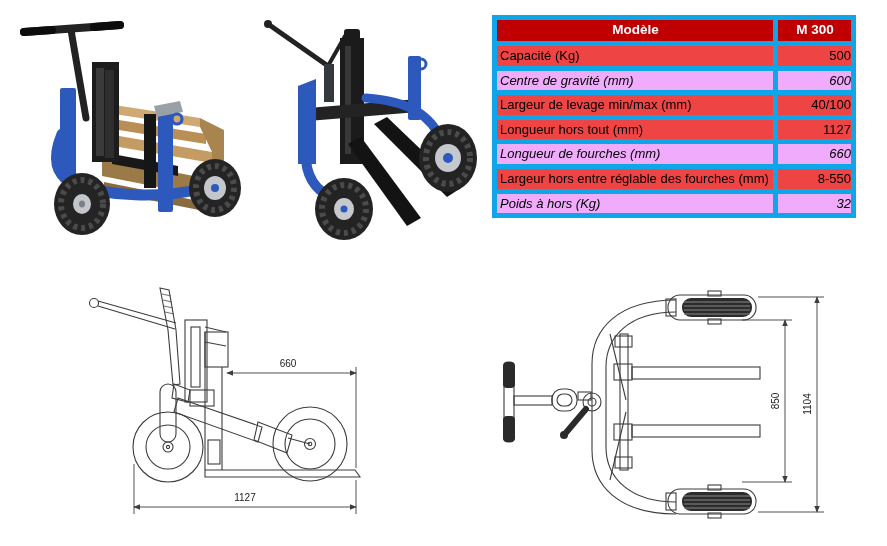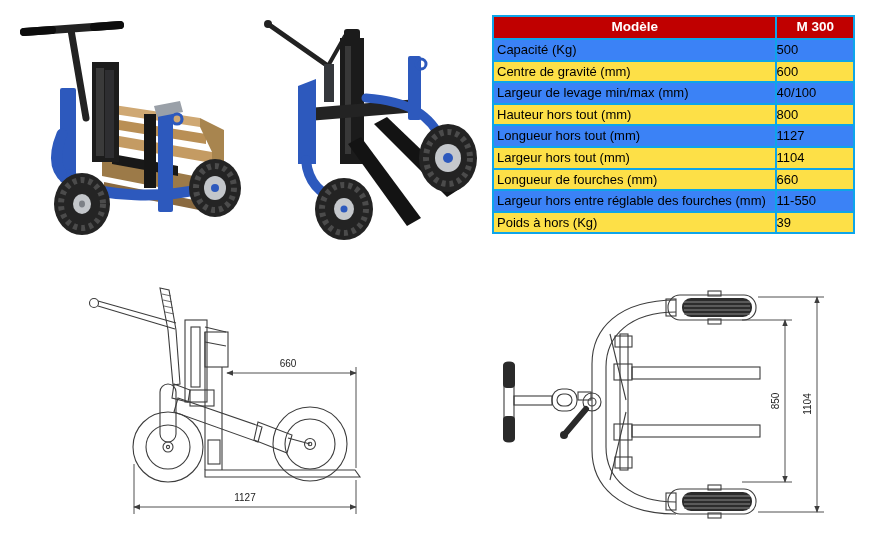--- a/index.html
+++ b/index.html
@@ -14,32 +14,32 @@
   .drawing-top{left:480px;top:272px;width:360px;height:270px;}
   svg{display:block;}
 
   
   .spec-table{
     position:absolute;left:492px;top:15px;width:363px;
     border-collapse:collapse;table-layout:fixed;
     font-size:13px;color:#000;
   }
   .spec-table td,.spec-table th{
-    border:2px solid #0ea5e9;overflow:hidden;white-space:nowrap;
+    border:5px solid #0ea5e9;overflow:hidden;white-space:nowrap;
     padding:0 2px 0 3px;line-height:1.05;
   }
   .spec-table{border:2px solid #000;}
   .spec-table th{height:21px;font-weight:bold;font-size:13.5px;text-align:center;}
   .spec-table td{height:19.6px;}
-  .spec-table td.val{text-align:left;padding:0;}
+  .spec-table td.val{text-align:right;padding:0;}
   .col-label{width:281px;}
   .col-value{width:78px;}
   .hdr{background:#c00000;color:#ffffff;}
-  tr.alt td{background:#3b82f6;}
-  tr.plain td{background:#fde047;}
+  tr.alt td{background:#ef4444;}
+  tr.plain td{background:#f0abfc;font-style:italic;}
 
   
   .ln{stroke:#3d3d3d;stroke-width:1.1;fill:none;}
   .lnthin{stroke:#4a4a4a;stroke-width:0.8;fill:none;}
   .dim{stroke:#3d3d3d;stroke-width:0.9;fill:none;}
   .dimtxt{font-family:"Liberation Sans",sans-serif;font-size:10px;fill:#222;}
 </style>
 </head>
 <body>
 
@@ -158,43 +158,35 @@
       <td class="val">500</td>
     </tr>
     <tr class="plain">
       <td>Centre de gravité (mm)</td>
       <td class="val">600</td>
     </tr>
     <tr class="alt">
       <td>Largeur de levage min/max (mm)</td>
       <td class="val">40/100</td>
     </tr>
-    <tr class="plain">
-      <td>Hauteur hors tout (mm)</td>
-      <td class="val">800</td>
-    </tr>
     <tr class="alt">
       <td>Longueur hors tout (mm)</td>
       <td class="val">1127</td>
     </tr>
     <tr class="plain">
-      <td>Largeur hors tout (mm)</td>
-      <td class="val">1104</td>
-    </tr>
-    <tr class="plain">
       <td>Longueur de fourches (mm)</td>
       <td class="val">660</td>
     </tr>
     <tr class="alt">
       <td>Largeur hors entre réglable des fourches (mm)</td>
-      <td class="val">11-550</td>
+      <td class="val">8-550</td>
     </tr>
     <tr class="plain">
       <td>Poids à hors (Kg)</td>
-      <td class="val">39</td>
+      <td class="val">32</td>
     </tr>
   </tbody>
     </table>
 
   <figure class="drawing drawing-side">
     <svg width="360" height="270" viewBox="0 0 360 270">
       <defs>
         <marker id="arr" viewBox="0 0 10 10" refX="9" refY="5" markerWidth="8" markerHeight="8" orient="auto-start-reverse">
           <path d="M0,1 L10,5 L0,9 z" fill="#3d3d3d"></path>
         </marker>

